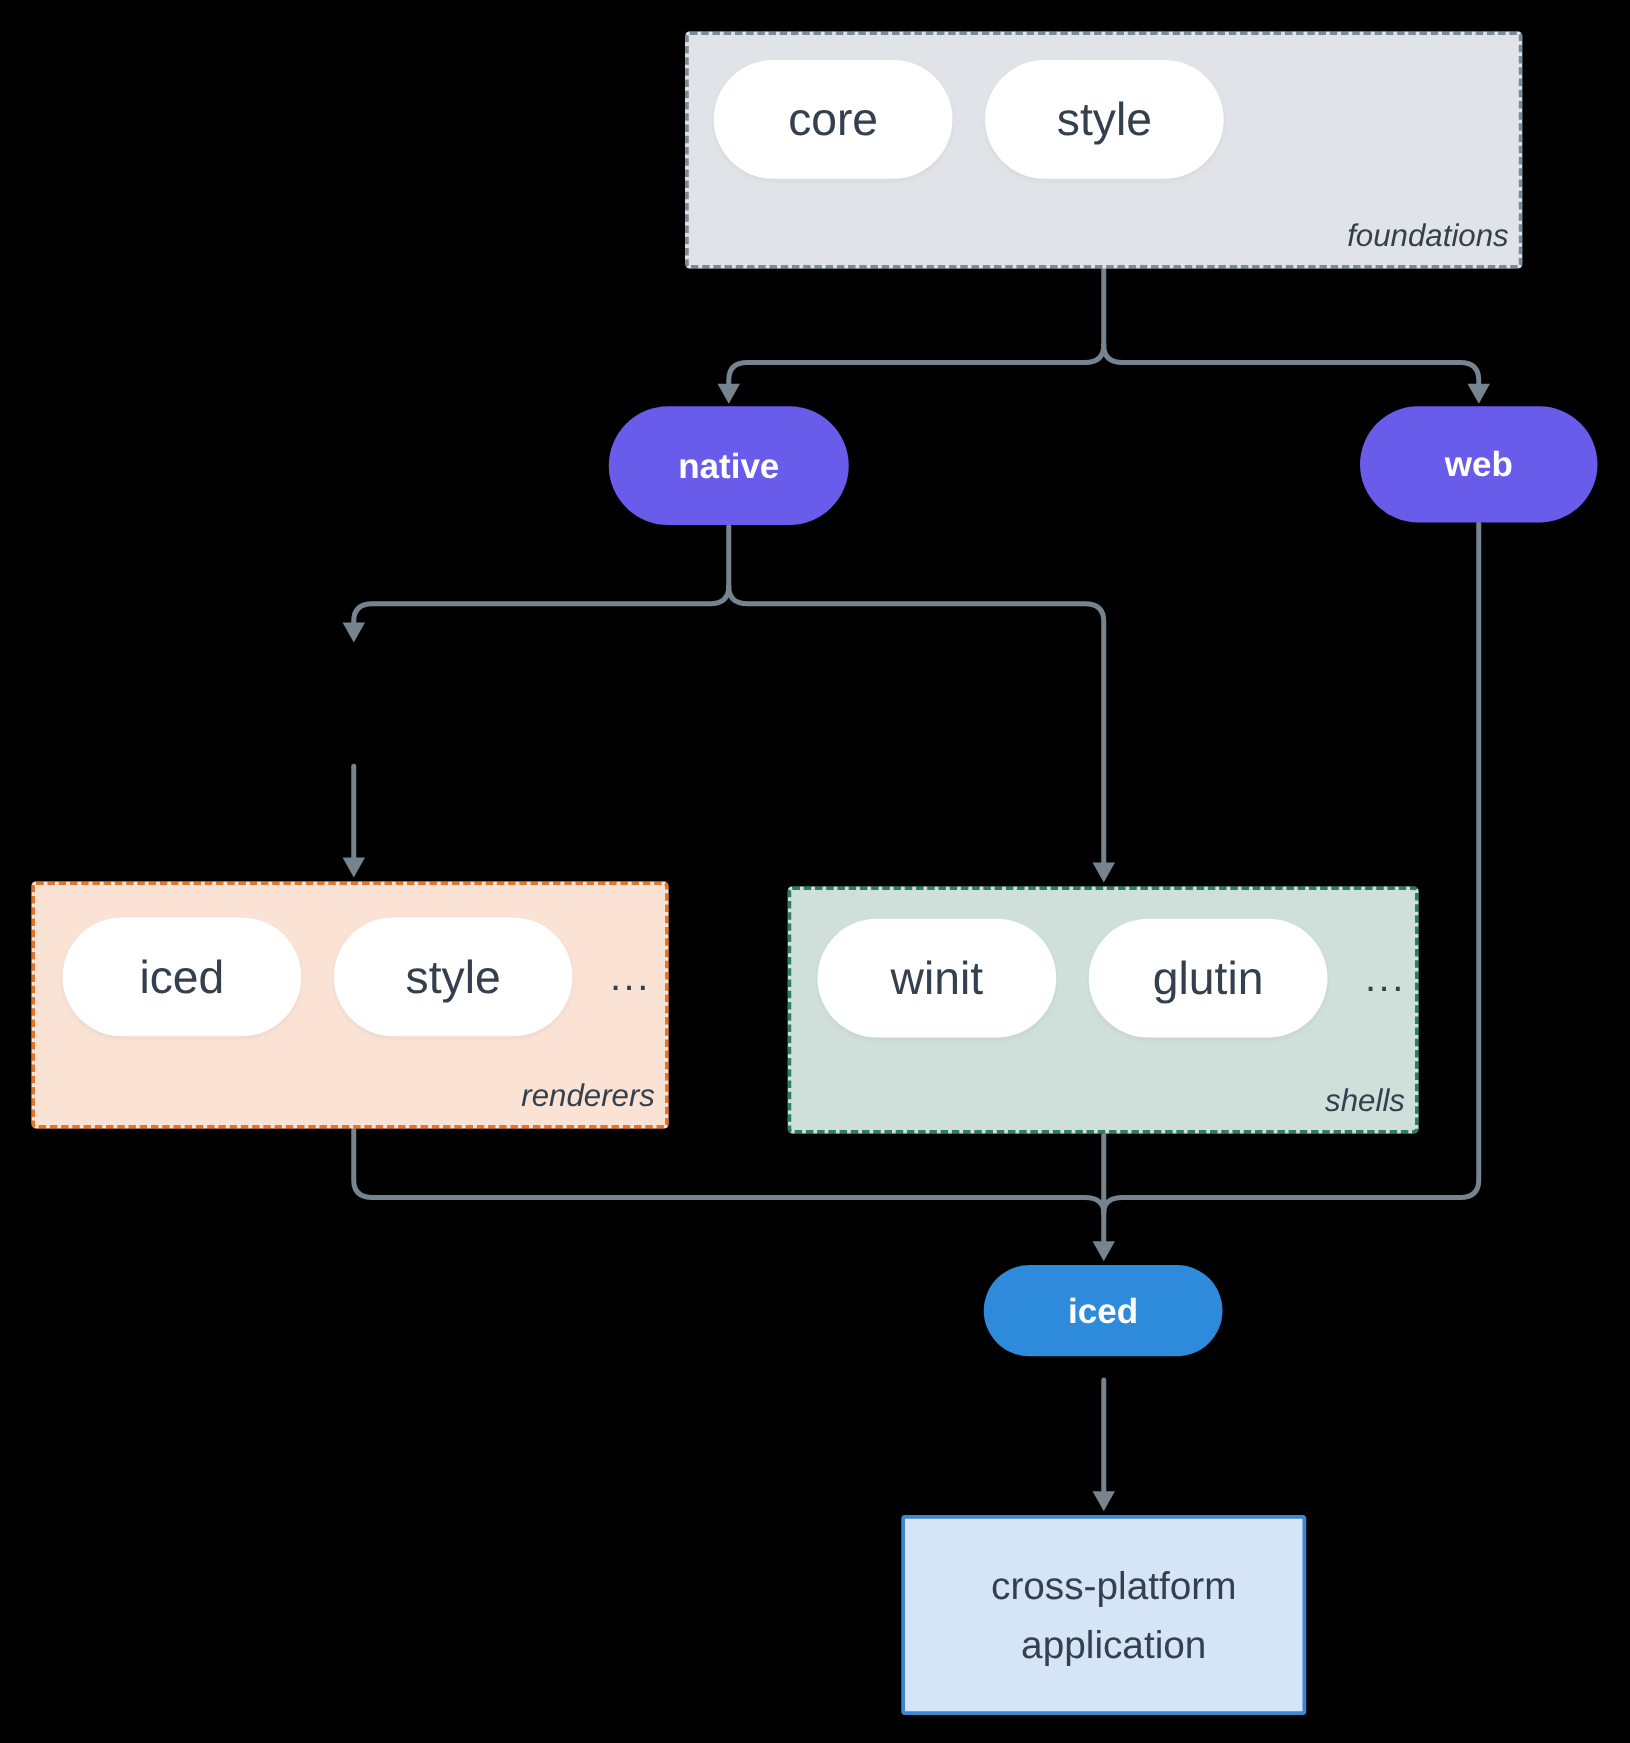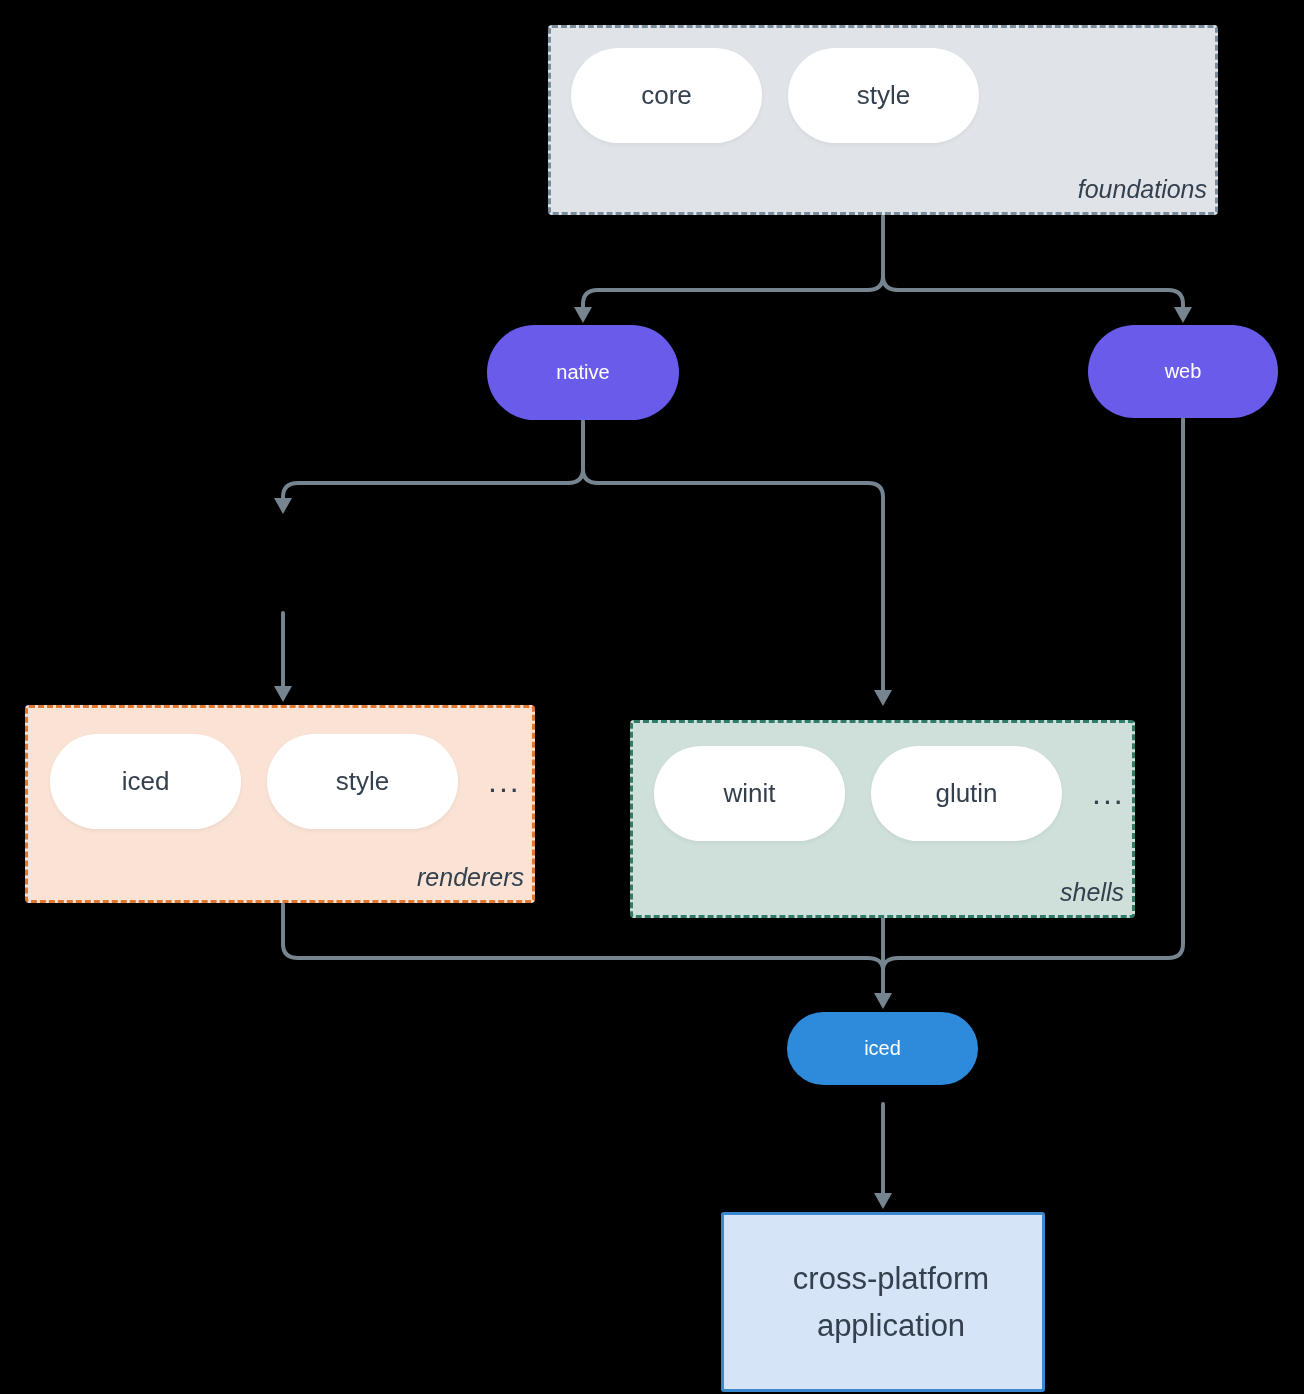--- a/index.html
+++ b/index.html
@@ -18,42 +18,42 @@
   #wires{position:absolute;left:0;top:0;pointer-events:none;}
   .conn{fill:none;stroke:var(--connector);stroke-width:4;stroke-linecap:round;stroke-linejoin:round;}
   .ah{fill:var(--connector);stroke:none;}
 
   .group{position:absolute;border-radius:4px;box-sizing:border-box;}
   .group.foundations{left:548px;top:25px;width:670px;height:190px;
     background:var(--foundations-fill);border:3px dashed var(--foundations-border);}
   .group.renderers{left:25px;top:705px;width:510px;height:198px;
     background:var(--renderers-fill);border:3px dashed var(--renderers-border);}
   .group.shells{left:630px;top:709px;width:505px;height:198px;
-    background:var(--shells-fill);border:3px dashed var(--shells-border);margin-top:11px;}
+    background:var(--shells-fill);border:3px dashed var(--shells-border);}
 
   .pill-row{position:absolute;display:flex;gap:26px;align-items:center;}
   .foundations .pill-row{left:20px;top:20px;}
   .renderers .pill-row{left:22px;top:26px;}
   .shells .pill-row{left:21px;top:23px;}
 
   .pill{width:191px;height:95px;background:#ffffff;border-radius:48px;
     display:flex;align-items:center;justify-content:center;
-    color:var(--pill-text);font-size:26px;box-shadow:0 2px 4px rgba(0,0,0,0.05);}
+    color:var(--pill-text);font-size:37px;box-shadow:0 2px 4px rgba(0,0,0,0.05);}
   .ellipsis{color:var(--pill-text);font-size:32px;letter-spacing:2px;padding-left:4px;}
 
   .corner-label{position:absolute;right:8px;bottom:8px;color:var(--pill-text);font-size:25px;font-style:italic;}
 
   .node{position:absolute;border-radius:48px;display:flex;align-items:center;justify-content:center;
-    color:#ffffff;font-size:20px;}
+    color:#ffffff;font-size:28px;font-weight:bold;}
   .node.native{left:487px;top:325px;width:192px;height:95px;background:var(--purple);}
   .node.web{left:1088px;top:325px;width:190px;height:93px;background:var(--purple);}
   .node.graphics{left:188px;top:517px;width:191px;height:95px;background:var(--orange);}
   .node.iced{left:787px;top:1012px;width:191px;height:73px;background:var(--blue);}
 
-  .app-box{position:absolute;left:721px;top:1212px;width:324px;height:180px;box-sizing:border-box;
+  .app-box{position:absolute;left:721px;top:1212px;width:324px;height:160px;box-sizing:border-box;
     background:var(--app-fill);border:3px solid var(--app-border);border-radius:3px;
     display:flex;flex-direction:column;align-items:center;justify-content:center;
     color:var(--pill-text);font-size:31px;line-height:47px;text-align:center;padding-left:16px;}
 </style>
 </head>
 <body>
 
 <div id="stage">
 
   <svg id="wires" width="1304" height="1394" viewBox="0 0 1304 1394">

